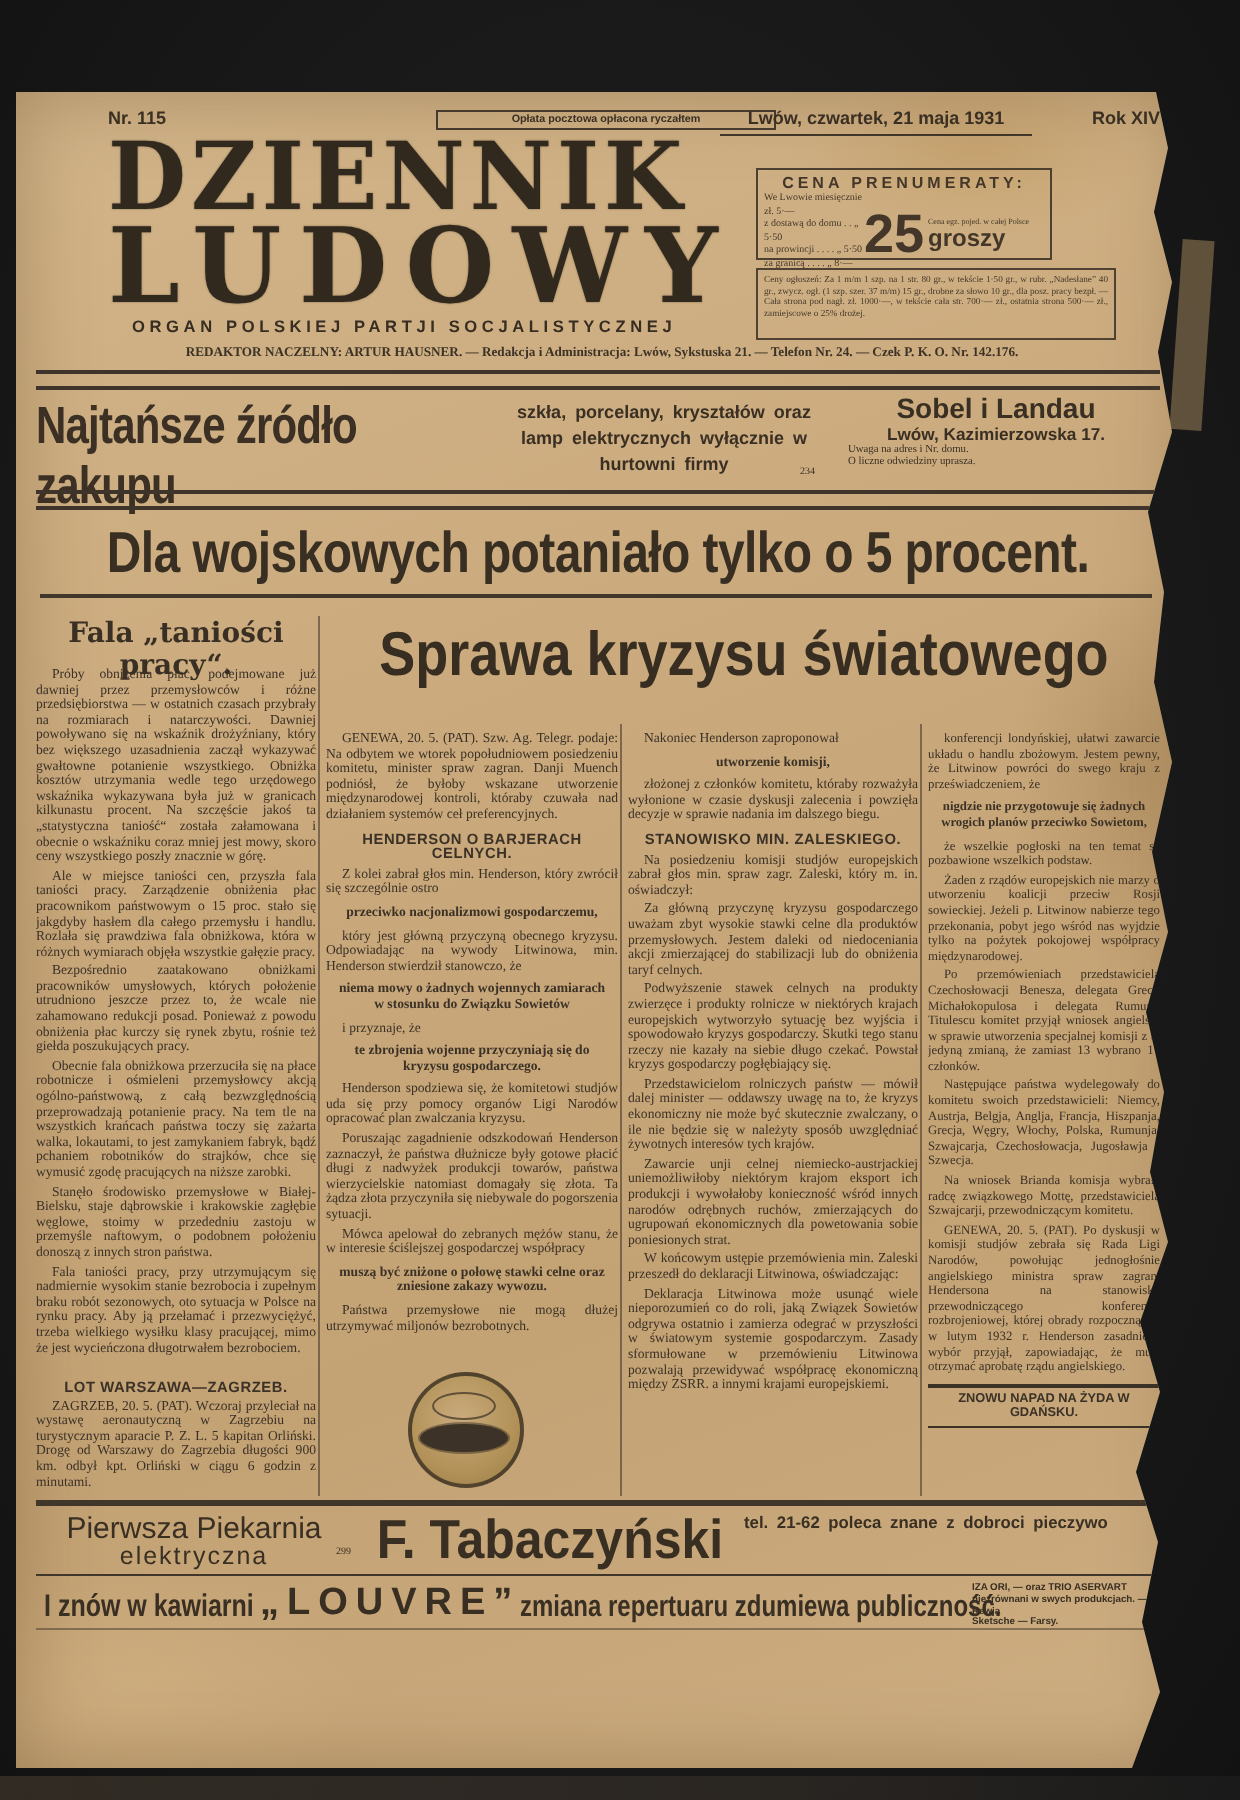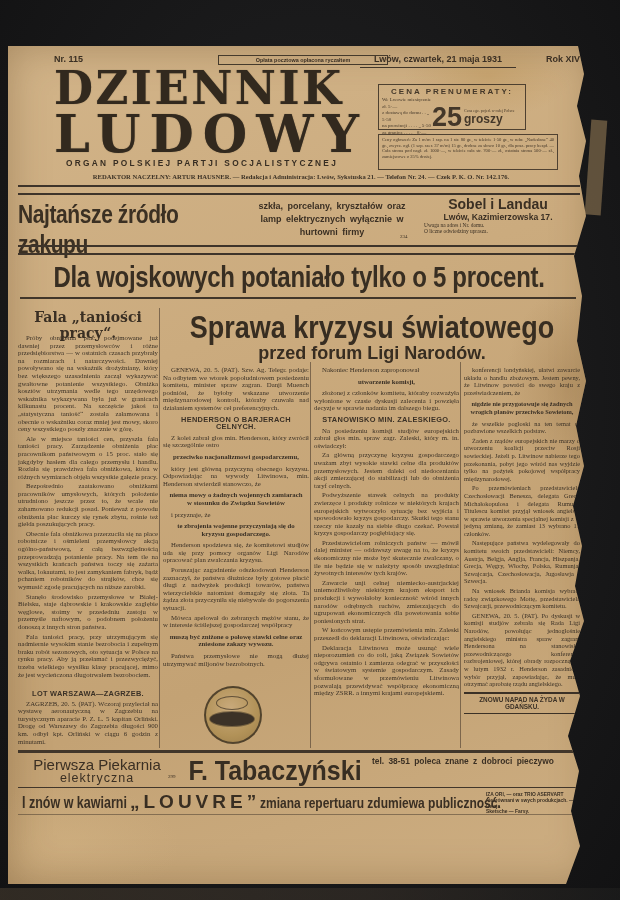--- a/index.html
+++ b/index.html
@@ -122,21 +122,20 @@
       <p>Stanęło środowisko przemysłowe w Białej-Bielsku, staje dąbrowskie i krakowskie zagłębie węglowe, stoimy w przededniu zastoju w przemyśle naftowym, o podobnem położeniu donoszą z innych stron państwa.</p>
       <p>Fala taniości pracy, przy utrzymującym się nadmiernie wysokim stanie bezrobocia i zupełnym braku robót sezonowych, oto sytuacja w Polsce na rynku pracy. Aby ją przełamać i przezwyciężyć, trzeba wielkiego wysiłku klasy pracującej, mimo że jest wycieńczona długotrwałem bezrobociem.</p>
     </div>
     <div class="col" style="left:10px;top:644px;width:140px;height:58px;">
       <div class="sh" style="margin:0 12px 2px;">LOT WARSZAWA—ZAGRZEB.</div>
       <p>ZAGRZEB, 20. 5. (PAT). Wczoraj przyleciał na wystawę aeronautyczną w Zagrzebiu na turystycznym aparacie P. Z. L. 5 kapitan Orliński. Drogę od Warszawy do Zagrzebia długości 900 km. odbył kpt. Orliński w ciągu 6 godzin z minutami.</p>
       <div style="text-align:center;font-size:6px;">—·—</div>
     </div>
 
     <div class="t sans" style="left:154px;top:264px;width:420px;text-align:center;font-size:27px;font-weight:bold;transform:scaleY(1.15);transform-origin:center top;color:#372d21;">Sprawa kryzysu światowego</div>
-    <div class="t sans" style="left:154px;top:297px;width:420px;text-align:center;font-size:18px;font-weight:bold;color:#372d21;">przed forum Ligi Narodów.</div>
 
     <div class="col" style="left:155px;top:320px;width:146px;height:318px;">
       <p>GENEWA, 20. 5. (PAT). Szw. Ag. Telegr. podaje: Na odbytem we wtorek popołudniowem posiedzeniu komitetu, minister spraw zagran. Danji Muench podniósł, że byłoby wskazane utworzenie międzynarodowej kontroli, któraby czuwała nad działaniem systemów ceł preferencyjnych.</p>
       <div class="sh">HENDERSON O BARJERACH CELNYCH.</div>
       <p>Z kolei zabrał głos min. Henderson, który zwrócił się szczególnie ostro</p>
       <p class="em">przeciwko nacjonalizmowi gospodarczemu,</p>
       <p>który jest główną przyczyną obecnego kryzysu. Odpowiadając na wywody Litwinowa, min. Henderson stwierdził stanowczo, że</p>
       <p class="em">niema mowy o żadnych wojennych zamiarach w stosunku do Związku Sowietów</p>
       <p>i przyznaje, że</p>
       <p class="em">te zbrojenia wojenne przyczyniają się do kryzysu gospodarczego.</p>
@@ -180,21 +179,21 @@
 
     <div class="rule" style="left:10px;top:704px;width:560px;height:3px;"></div>
 
     <div class="t sans" style="left:14px;top:711px;width:150px;text-align:center;font-weight:normal;">
       <div style="font-size:15px;line-height:15px;">Pierwsza Piekarnia</div>
       <div style="font-size:12.5px;line-height:13px;letter-spacing:1px;">elektryczna</div>
     </div>
     <div class="t" style="left:160px;top:728px;font-size:5px;">299</div>
     <div class="t sans" style="left:172px;top:709px;width:190px;text-align:center;font-size:25px;font-weight:bold;transform:scaleY(1.1);transform-origin:center top;color:#382e22;">F. Tabaczyński</div>
     <div class="t sans" style="left:364px;top:710px;width:210px;font-weight:bold;">
-      <div style="font-size:8.4px;line-height:10px;word-spacing:2px;">tel. 38-51 poleca znane z dobroci pieczywo</div>
+      <div style="font-size:8.4px;line-height:10px;word-spacing:2px;">tel. 21-62 poleca znane z dobroci pieczywo</div>
     </div>
 
     <div class="rule" style="left:10px;top:741px;width:560px;height:1.2px;"></div>
 
     <div class="t sans" style="left:14px;top:748px;font-size:12.5px;font-weight:bold;transform:scaleY(1.25);transform-origin:left top;">I znów w kawiarni</div>
     <div class="t sans" style="left:122px;top:745px;font-size:19px;font-weight:bold;letter-spacing:4px;color:#382e22;">„LOUVRE”</div>
     <div class="t sans" style="left:252px;top:748px;font-size:12px;font-weight:bold;transform:scaleY(1.25);transform-origin:left top;">zmiana repertuaru zdumiewa publiczność.</div>
     <div class="t sans" style="left:478px;top:746px;width:96px;font-size:4.9px;font-weight:bold;line-height:5.8px;">
       <div>IZA ORI, — oraz TRIO ASERVART</div>
       <div>niezrównani w swych produkcjach. — Rewja</div>

